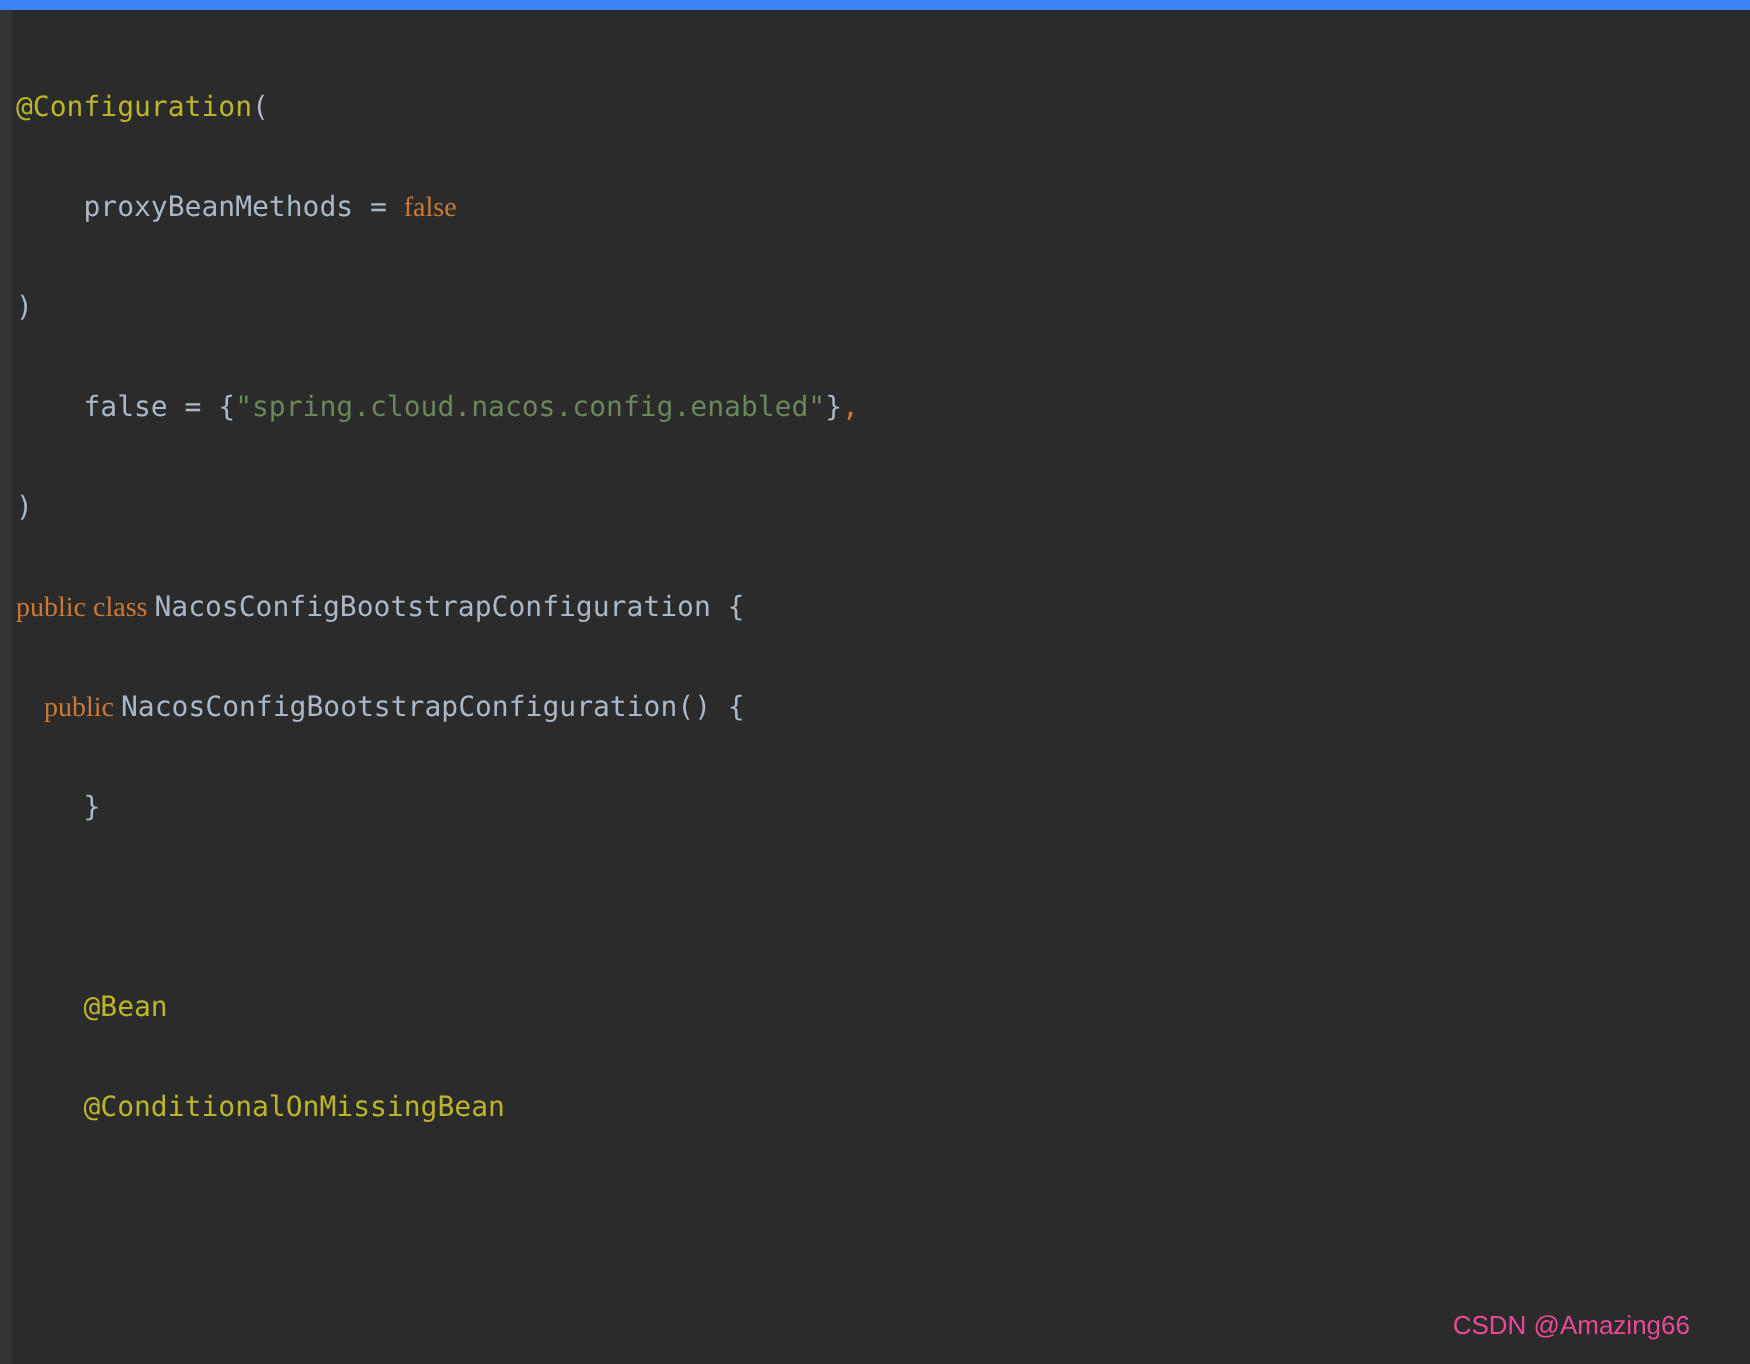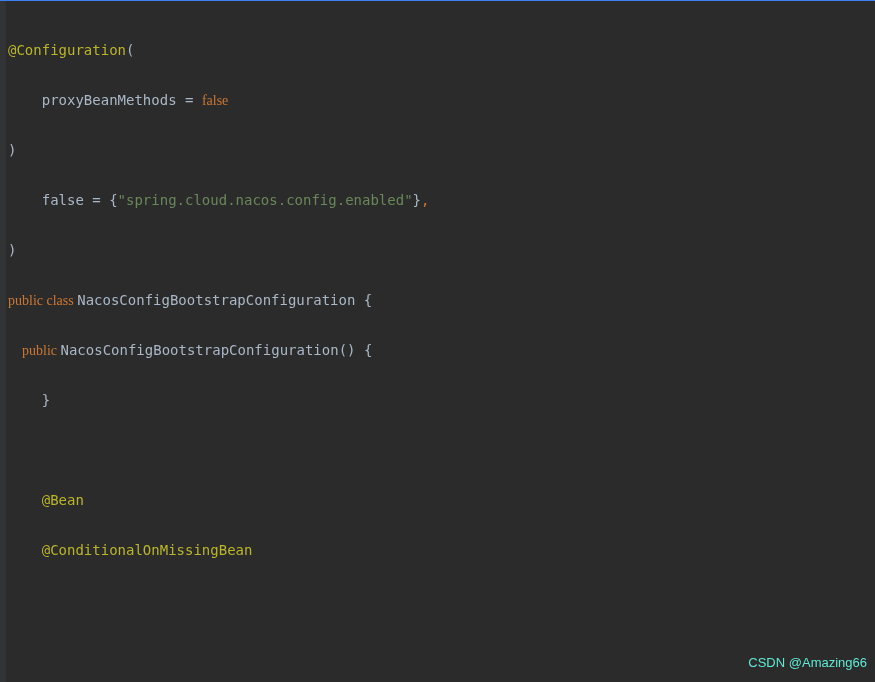--- a/index.html
+++ b/index.html
@@ -9,21 +9,21 @@
     font-size: 14px;
     color: #a9b7c6;
     width: 875px;
     height: 682px;
     position: relative;
     overflow: hidden;
   }
   .editor {
     display: flex;
     height: 100%;
-    border-top: 1px solid #3b82f6;
+    border-top: 5px solid #3b82f6;
   }
   .gutter {
     width: 6px;
     background: #313335;
     flex-shrink: 0;
   }
   .gutter-mark {
     height: 25px;
     display: flex;
     align-items: center;
@@ -38,22 +38,22 @@
     white-space: pre;
   }
   .k { color: #cc7832; font-family: Liberation Serif, serif; }   
   .ann { color: #bbb529; }  
   .str { color: #6a8759; }  
   .def { color: #a9b7c6; }  
   .semi { color: #cc7832; }
   .watermark {
     position: absolute;
     bottom: 12px;
-    right: 8px;
-    color: #5eead4;
+    right: 30px;
+    color: #ec4899;
     font-family: Arial, sans-serif;
     font-size: 13px;
   }
 </style>
 </head>
 <body>
 
 <div class="editor">
   <div class="gutter">
     <div class="gutter-mark"></div>

